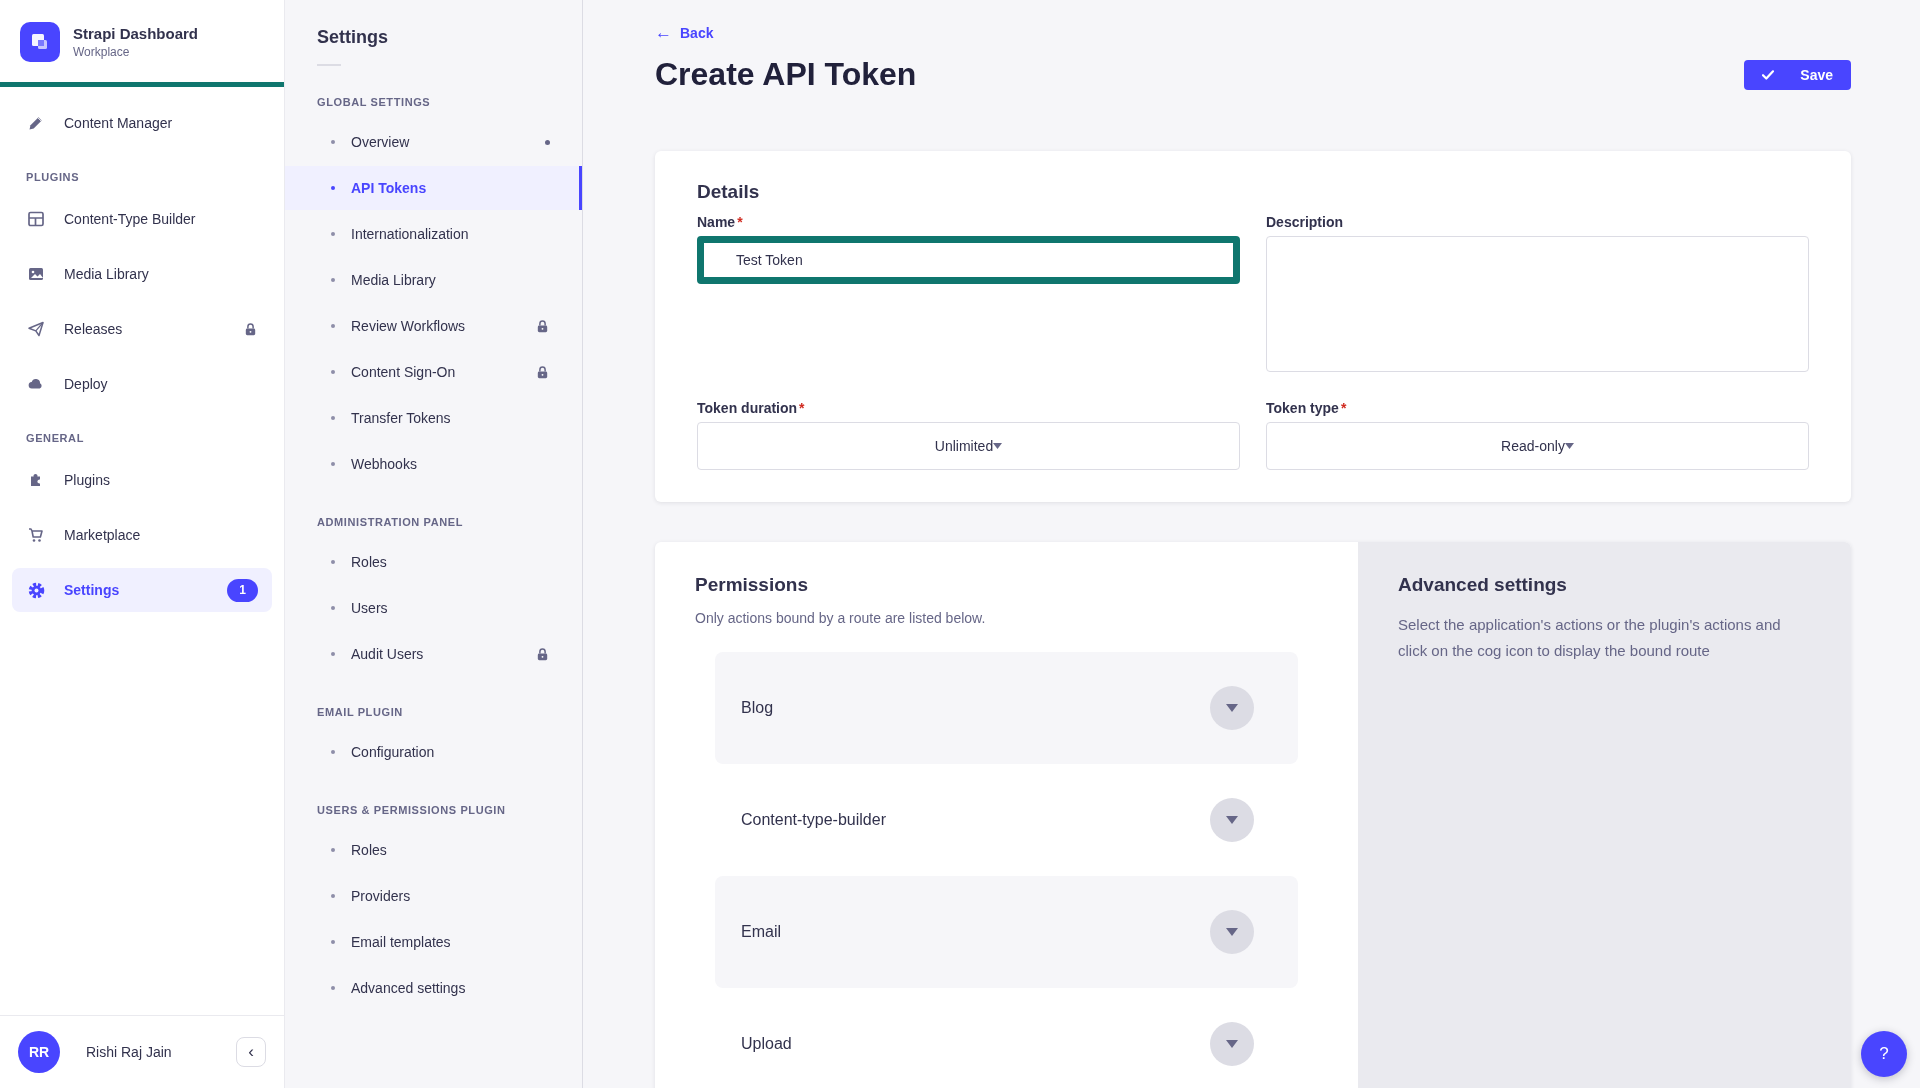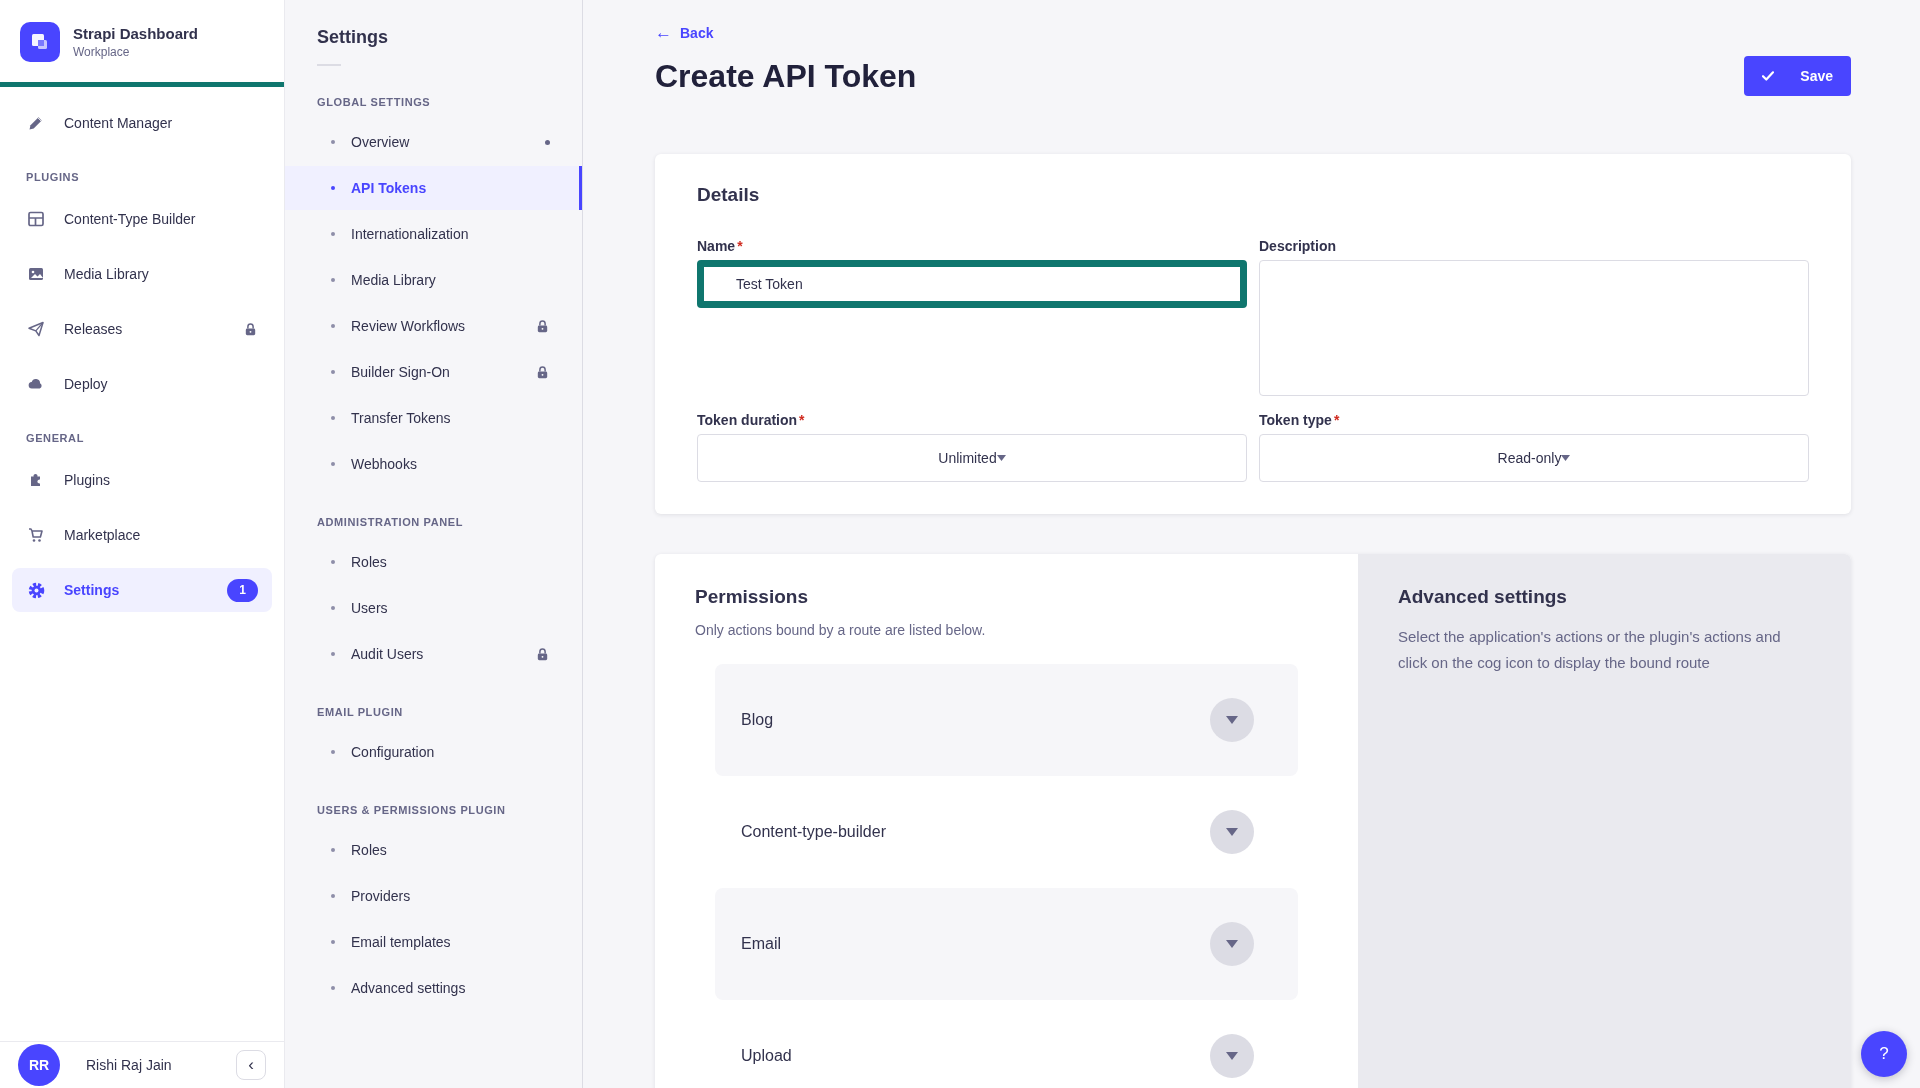--- a/index.html
+++ b/index.html
@@ -12,21 +12,21 @@
   .brand-logo { width:40px; height:40px; border-radius:10px; background:#4945ff; display:flex; align-items:center; justify-content:center; flex-shrink:0; }
   .brand-title { font-size:15px; font-weight:bold; color:#32324d; line-height:1.25; }
   .brand-sub { font-size:12px; color:#666687; margin-top:2px; }
   .nav { padding:14px 12px 0 12px; flex:1; }
   .nav-item { display:flex; align-items:center; gap:18px; height:44px; padding:0 14px; border-radius:8px; font-size:14px; color:#32324d; margin-bottom:11px; cursor:pointer; }
   .nav-item .ic { width:20px; height:20px; display:flex; align-items:center; justify-content:center; flex-shrink:0; }
   .nav-item.active { background:#f0f0ff; color:#4945ff; font-weight:bold; }
   .nav-section-label { font-size:11px; font-weight:bold; letter-spacing:.6px; color:#666687; padding:0 14px; margin:26px 0 14px 0; }
   .nav-lock { margin-left:auto; }
   .badge { margin-left:auto; min-width:31px; height:23px; border-radius:12px; background:#4945ff; color:#fff; font-size:12px; font-weight:bold; display:flex; align-items:center; justify-content:center; padding:0 8px; }
-  .user-row { border-top:1px solid #eaeaef; padding:2px 18px; display:flex; align-items:center; gap:14px; }
+  .user-row { border-top:1px solid #eaeaef; padding:15px 18px; display:flex; align-items:center; gap:14px; }
   .avatar { width:42px; height:42px; border-radius:50%; background:#4945ff; color:#fff; font-size:14px; font-weight:bold; display:flex; align-items:center; justify-content:center; flex-shrink:0; }
   .user-name { font-size:14px; color:#32324d; flex:1; padding-left:12px; }
   .collapse-btn { width:30px; height:30px; border:1px solid #dcdce4; border-radius:8px; background:#fff; display:flex; align-items:center; justify-content:center; font-size:17px; color:#32324d; cursor:pointer; }
 
   
   .subnav { width:298px; background:#f6f6f9; border-right:1px solid #dcdce4; flex-shrink:0; overflow:hidden; }
   .subnav-title { font-size:18px; font-weight:bold; color:#32324d; padding:27px 0 0 32px; }
   .subnav-divider { width:24px; height:2px; background:#dcdce4; margin:16px 0 0 32px; }
   .subnav-section-label { font-size:11px; font-weight:bold; letter-spacing:.6px; color:#666687; padding-left:32px; margin:30px 0 12px 0; }
   .subnav-item { display:flex; align-items:center; height:44px; padding:0 32px 0 46px; font-size:14px; color:#32324d; margin-bottom:2px; cursor:pointer; position:relative; }
@@ -36,26 +36,26 @@
   .subnav-item.active::after { content:""; position:absolute; right:0; top:0; bottom:0; width:3px; background:#4945ff; }
   .subnav-item .right-dot { width:5px; height:5px; border-radius:50%; background:#666687; margin-left:auto; }
   .subnav-item .lock { margin-left:auto; }
 
   
   .main { flex:1; background:#f6f6f9; padding:24px 69px 0 72px; overflow:hidden; position:relative; }
   .back-link { display:inline-flex; align-items:center; gap:8px; color:#4945ff; font-size:14px; font-weight:bold; cursor:pointer; }
   .back-arrow { font-size:17px; line-height:1; }
   .title-row { display:flex; align-items:center; justify-content:space-between; margin-top:14px; }
   .page-title { font-size:32px; font-weight:bold; color:#21213b; }
-  .save-btn { display:flex; align-items:center; gap:26px; background:#4945ff; color:#fff; border:none; border-radius:4px; height:40px; padding:0 18px; font-size:14px; font-weight:bold; font-family:"Liberation Sans", sans-serif; cursor:pointer; }
+  .save-btn { display:flex; align-items:center; gap:26px; background:#4945ff; color:#fff; border:none; border-radius:4px; height:30px; padding:0 18px; font-size:14px; font-weight:bold; font-family:"Liberation Sans", sans-serif; cursor:pointer; }
 
   .card { background:#ffffff; border-radius:6px; box-shadow:0 1px 4px rgba(33,33,52,.1); }
   .details-card { margin-top:58px; padding:30px 42px 32px 42px; }
   .card-title { font-size:19px; font-weight:bold; color:#32324d; }
-  .fields { display:grid; grid-template-columns:1fr 1fr; column-gap:26px; row-gap:24px; margin-top:32px;gap:12px; }
+  .fields { display:grid; grid-template-columns:1fr 1fr; column-gap:26px; row-gap:24px; margin-top:11px; }
   .field-label { font-size:14px; font-weight:bold; color:#32324d; display:block; margin-bottom:6px; }
   .req { color:#d02b20; margin-left:2px; }
   .text-input { width:100%; height:48px; border:7px solid #0f766e; border-radius:4px; padding:0 32px; font-size:14px; color:#32324d; font-family:"Liberation Sans", sans-serif; background:#fff; }
   .textarea { width:100%; height:136px; border:1px solid #dcdce4; border-radius:4px; padding:12px 16px; font-size:14px; color:#32324d; font-family:"Liberation Sans", sans-serif; resize:none; background:#fff; }
   .select { width:100%; height:48px; border:1px solid #dcdce4; border-radius:4px; padding:0 16px; font-size:14px; color:#32324d; background:#fff; display:flex; align-items:center; justify-content:center; cursor:pointer; }
 
   .perm-card { margin-top:40px; display:flex; min-height:740px; overflow:hidden; }
   .perm-left { flex:1; padding:32px 40px; }
   .perm-sub { font-size:14px; color:#666687; margin-top:14px; }
   .accordion-group { margin:26px 20px 0 20px; }
@@ -225,21 +225,21 @@
       <span class="lock">
           <svg class="icn" width="15" height="15" viewBox="0 0 16 16">
             <rect x="3" y="7" width="10" height="7" rx="1.5" fill="#666687"></rect>
             <path d="M5.2 7V5a2.8 2.8 0 015.6 0v2" fill="none" stroke="#666687" stroke-width="1.6"></path>
             <circle cx="8" cy="10.5" r="1" fill="#fff"></circle>
           </svg>
         </span>
     </div>
     <div class="subnav-item">
       <span class="bullet"></span>
-      <span>Builder Sign-On</span>
+      <span>Content Sign-On</span>
       <span class="lock">
           <svg class="icn" width="15" height="15" viewBox="0 0 16 16">
             <rect x="3" y="7" width="10" height="7" rx="1.5" fill="#666687"></rect>
             <path d="M5.2 7V5a2.8 2.8 0 015.6 0v2" fill="none" stroke="#666687" stroke-width="1.6"></path>
             <circle cx="8" cy="10.5" r="1" fill="#fff"></circle>
           </svg>
         </span>
     </div>
     <div class="subnav-item">
       <span class="bullet"></span>

